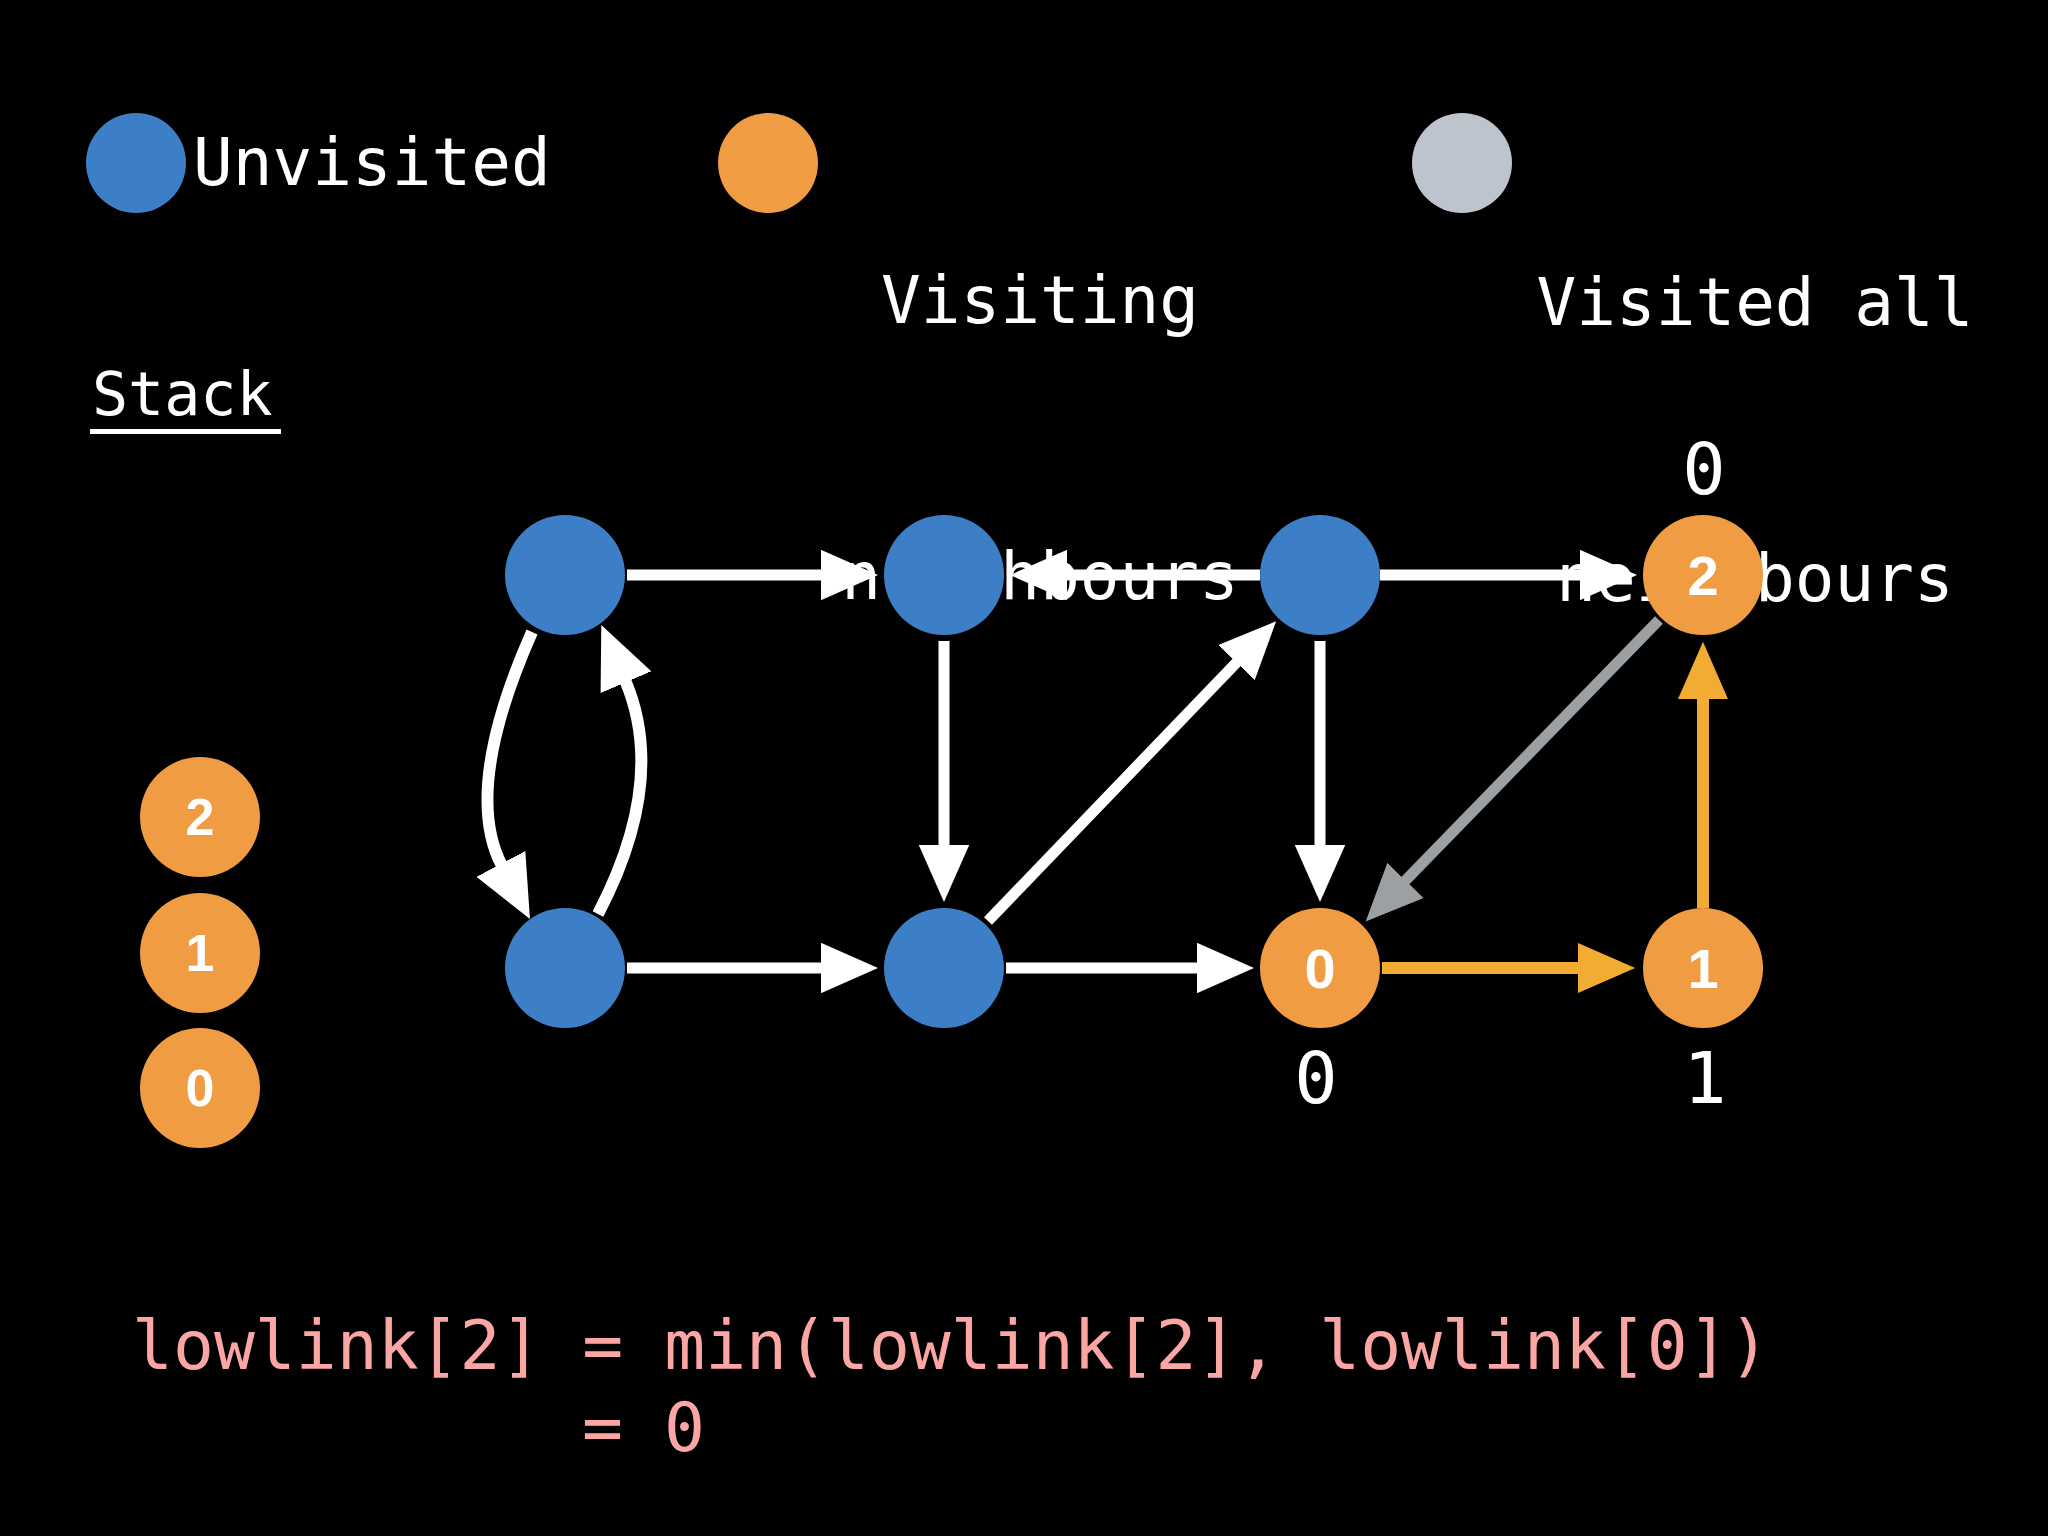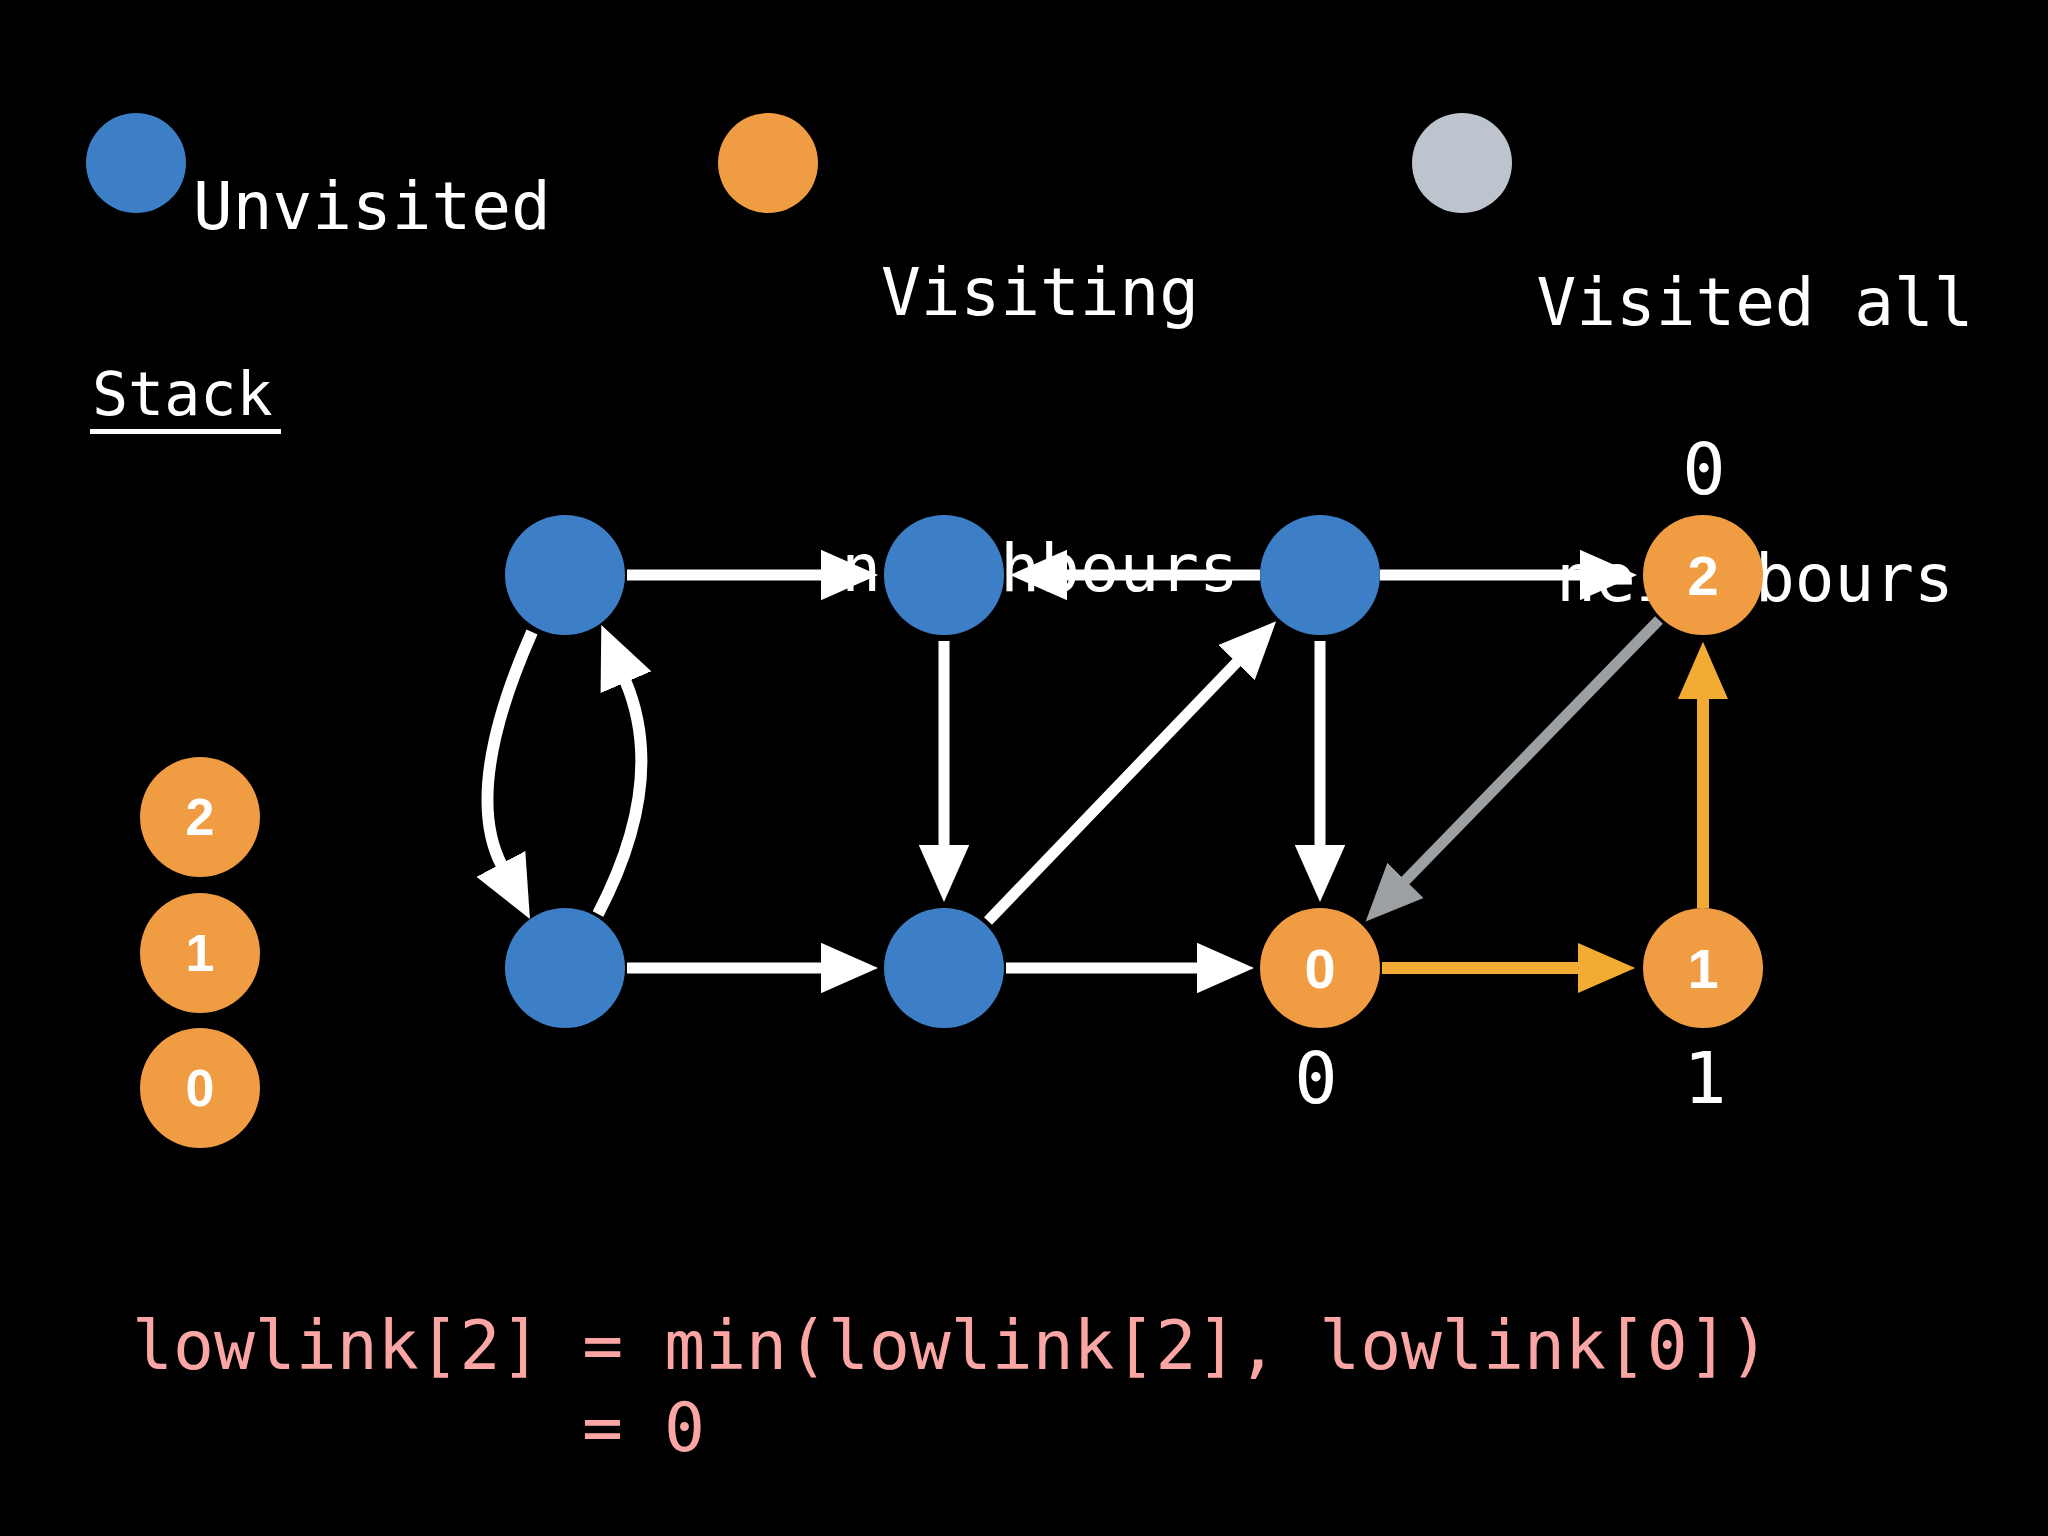--- a/index.html
+++ b/index.html
@@ -81,24 +81,24 @@
 
   svg.edges { position: absolute; left: 0; top: 0; }
 </style>
 </head>
 <body>
 
 <div class="stage">
 
   <div>
     <div class="swatch" style="left:86px; top:113px; background:#3D7FC6;"></div>
-    <div class="legend-label" style="left:193px; top:117px;margin-top:44px;">Unvisited</div>
+    <div class="legend-label" style="left:193px; top:117px;">Unvisited</div>
 
     <div class="swatch" style="left:718px; top:113px; background:#EF9C43;"></div>
-    <div class="legend-label centered" style="left:820px; top:63px; width:440px;">
+    <div class="legend-label centered" style="left:820px; top:71px; width:440px;">
       <div>Visiting</div>
       <div>neighbours</div>
     </div>
 
     <div class="swatch" style="left:1412px; top:113px; background:#BEC4CD;"></div>
     <div class="legend-label centered" style="left:1518px; top:73px; width:474px;">
       <div>Visited all</div>
       <div>neighbours</div>
     </div>
   </div>

